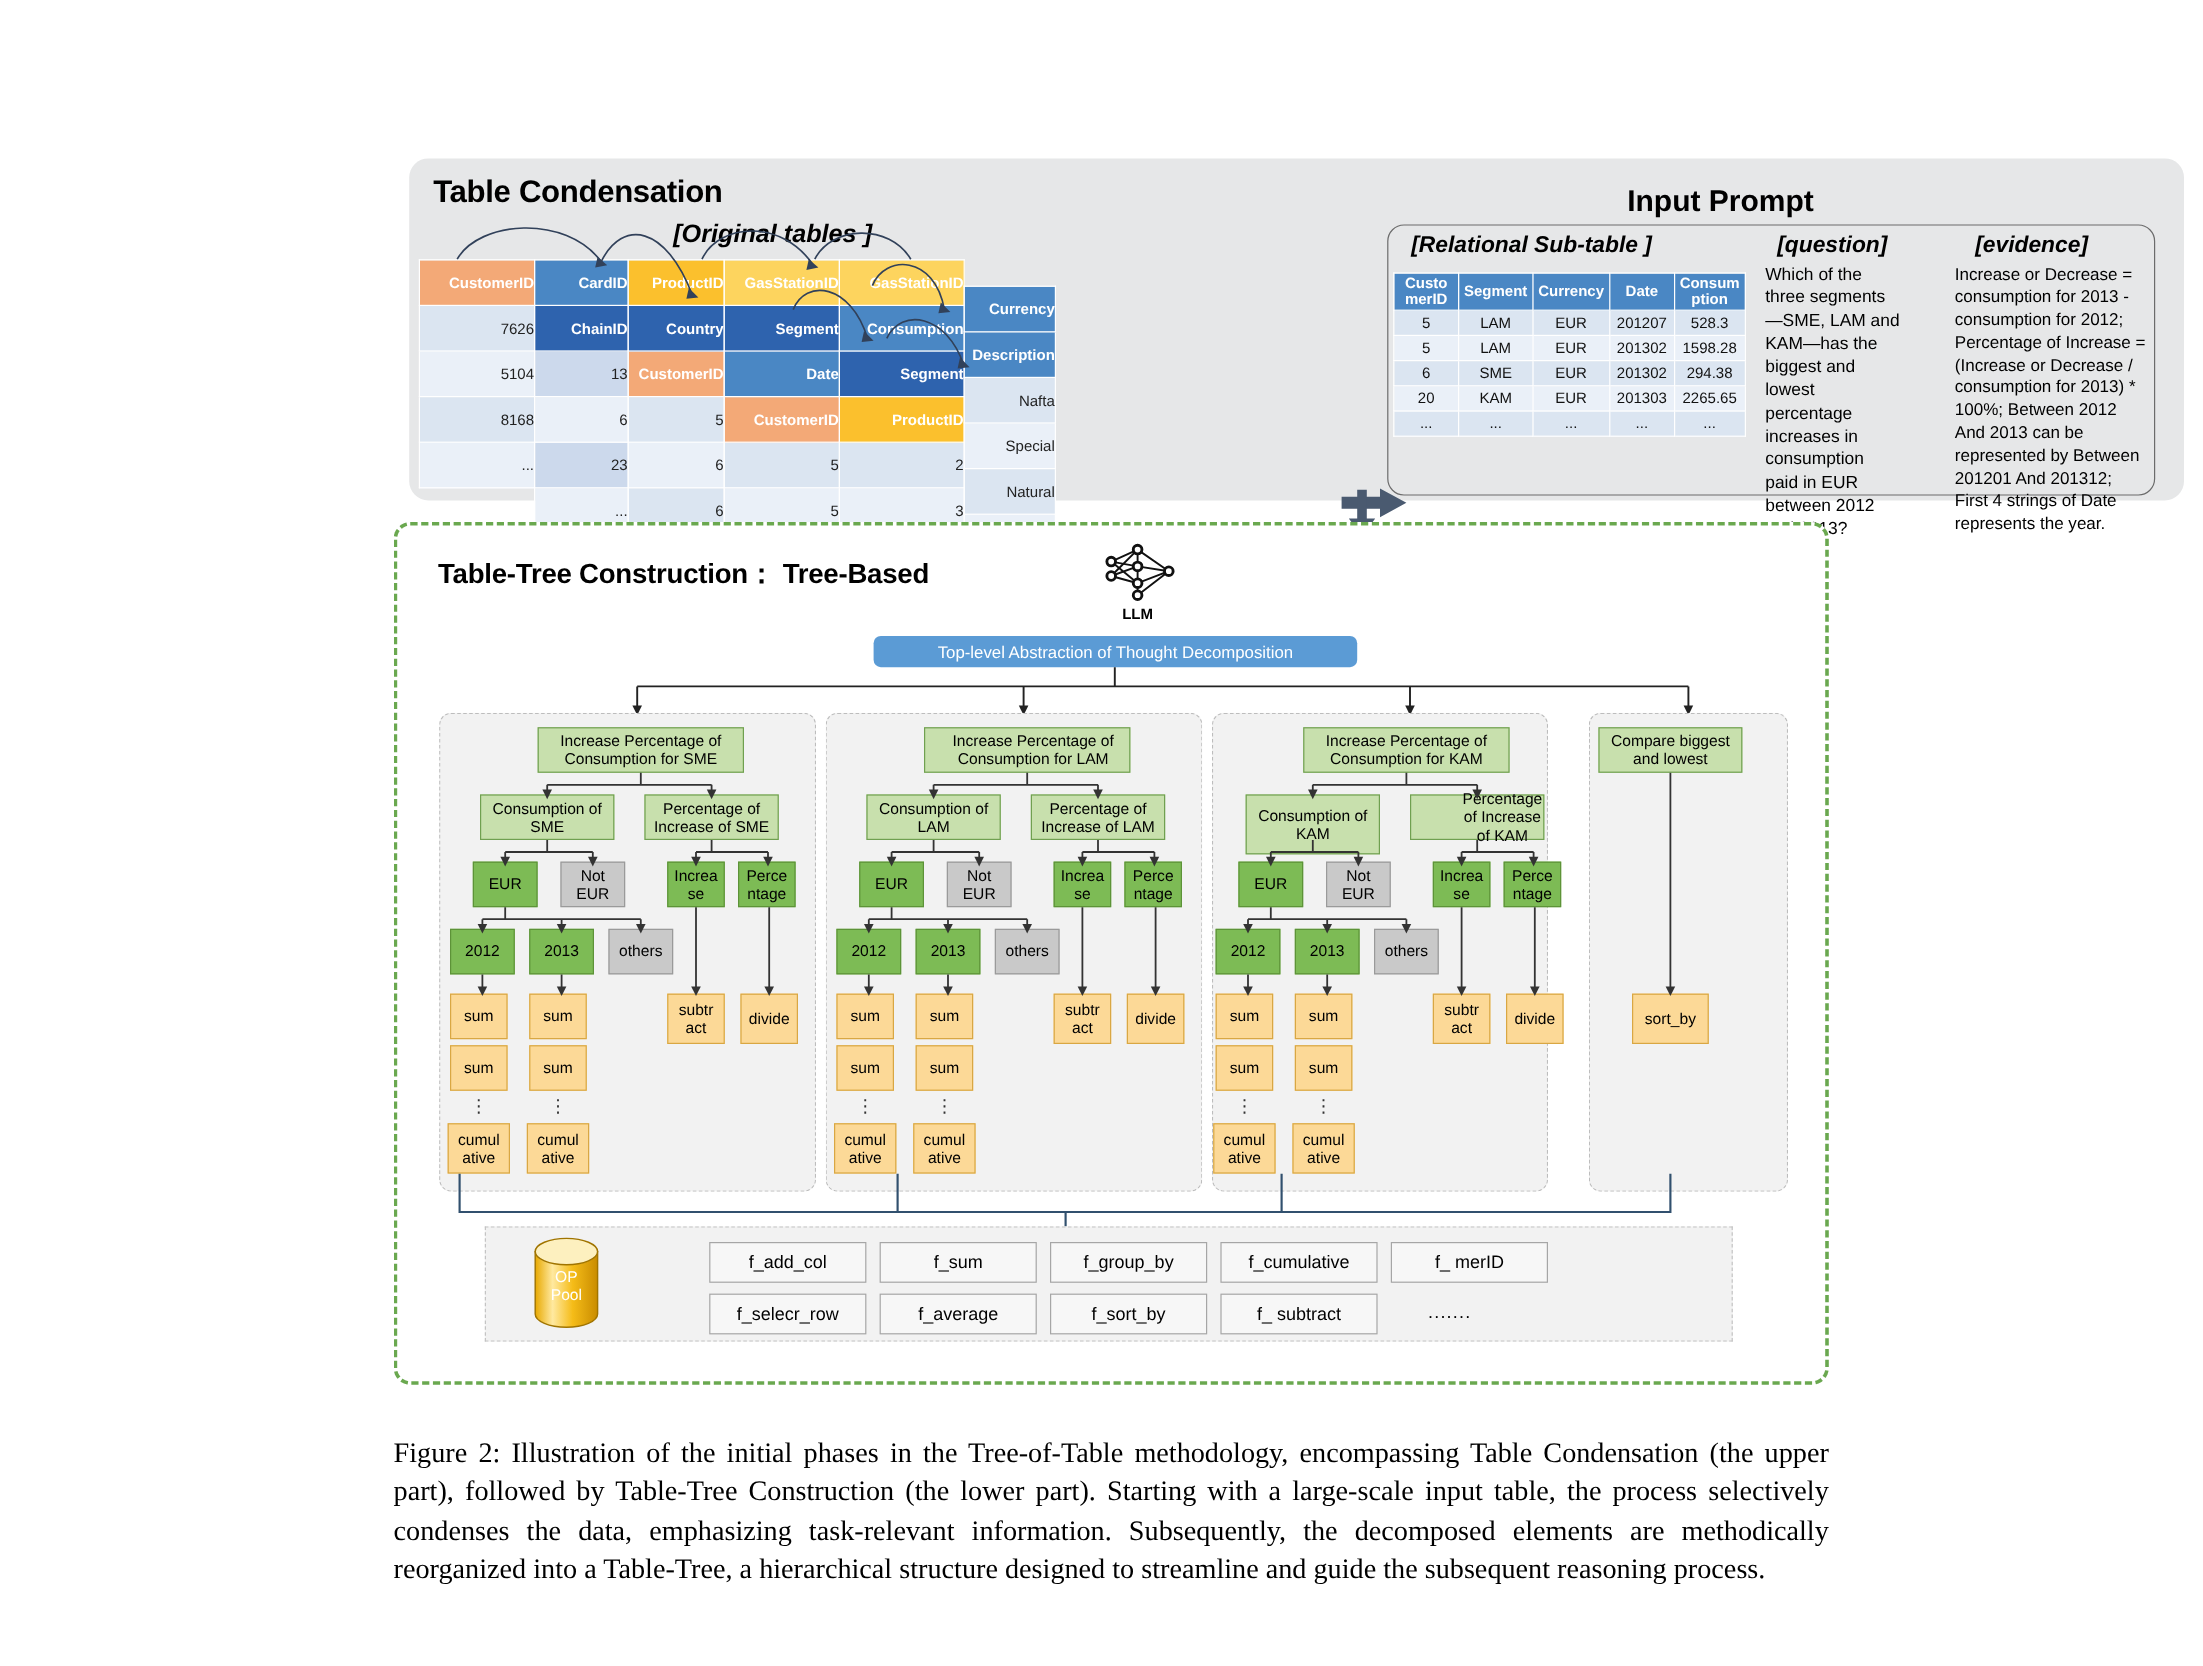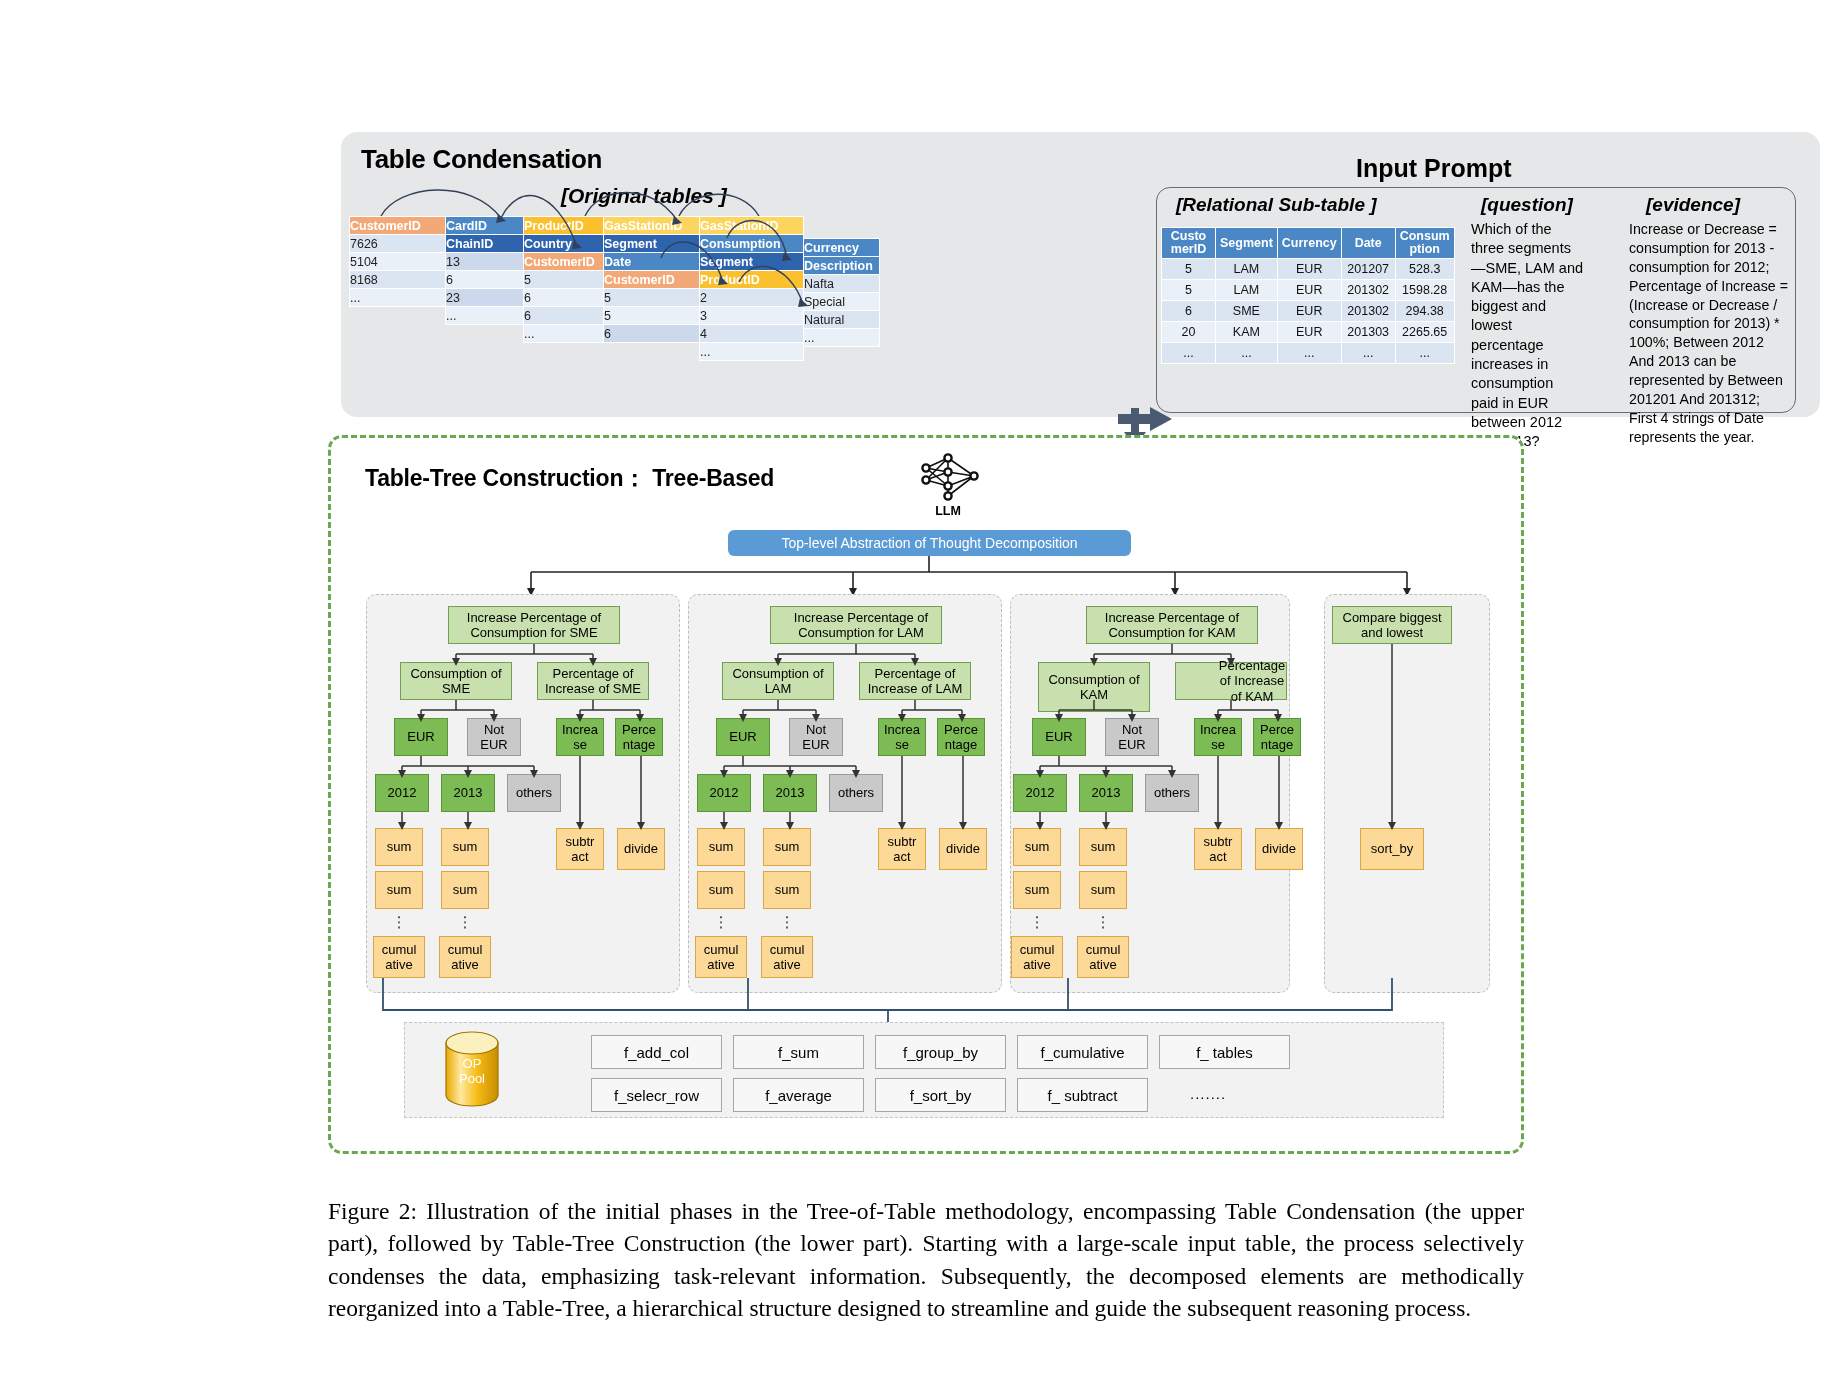--- a/index.html
+++ b/index.html
@@ -25,22 +25,22 @@
     font-size: 26px; font-weight: bold; letter-spacing:-0.3px;
   }
   #orig-title {
     position:absolute; left: 220px; top: 52px;
     font-size: 21px; font-weight: bold; font-style: italic;
   }
 
   
   .mini-table { position:absolute; border-collapse: collapse; }
   .mini-table td {
-    font-size: 12.5px; padding: 0; text-align:left;
-    height: 18px; border: 1px solid #ffffff;
+    font-size: 12.5px; padding: 0; text-align:right;
+    height: 38px; border: 1px solid #ffffff;
     white-space: nowrap;
   }
   .mt-hdr { color:#fff; font-weight:bold; }
   .c-orange { background:#f3a977; }
   .c-blue   { background:#4a87c4; }
   .c-dblue  { background:#2e63ae; }
   .c-gold   { background:#fbc02d; }
   .c-lgold  { background:#fdd45e; }
   .c-cell1  { background:#dbe5f1; color:#222; }
   .c-cell2  { background:#eaf0f8; color:#222;margin-left:48px; }
@@ -631,21 +631,21 @@
 </svg>
 <div id="pool-cyl-text">
   <div>OP</div>
   <div>Pool</div>
 </div>
 
 <div class="op-btn" style="left:591px;  top:1035px; width:131px;">f_add_col</div>
 <div class="op-btn" style="left:733px;  top:1035px; width:131px;">f_sum</div>
 <div class="op-btn" style="left:875px;  top:1035px; width:131px;">f_group_by</div>
 <div class="op-btn" style="left:1017px; top:1035px; width:131px;">f_cumulative</div>
-<div class="op-btn" style="left:1159px; top:1035px; width:131px;">f_ tables</div>
+<div class="op-btn" style="left:1159px; top:1035px; width:131px;">f_ merID</div>
 
 <div class="op-btn" style="left:591px;  top:1078px; width:131px;">f_selecr_row</div>
 <div class="op-btn" style="left:733px;  top:1078px; width:131px;">f_average</div>
 <div class="op-btn" style="left:875px;  top:1078px; width:131px;">f_sort_by</div>
 <div class="op-btn" style="left:1017px; top:1078px; width:131px;">f_ subtract</div>
 <div class="op-dots" style="left:1190px; top:1085px;">.......</div>
 
 <div id="caption">Figure 2: Illustration of the initial phases in the Tree-of-Table methodology, encompassing Table Condensation (the upper part), followed by Table-Tree Construction (the lower part). Starting with a large-scale input table, the process selectively condenses the data, emphasizing task-relevant information. Subsequently, the decomposed elements are methodically reorganized into a Table-Tree, a hierarchical structure designed to streamline and guide the subsequent reasoning process.</div>
 
 </body></html>

